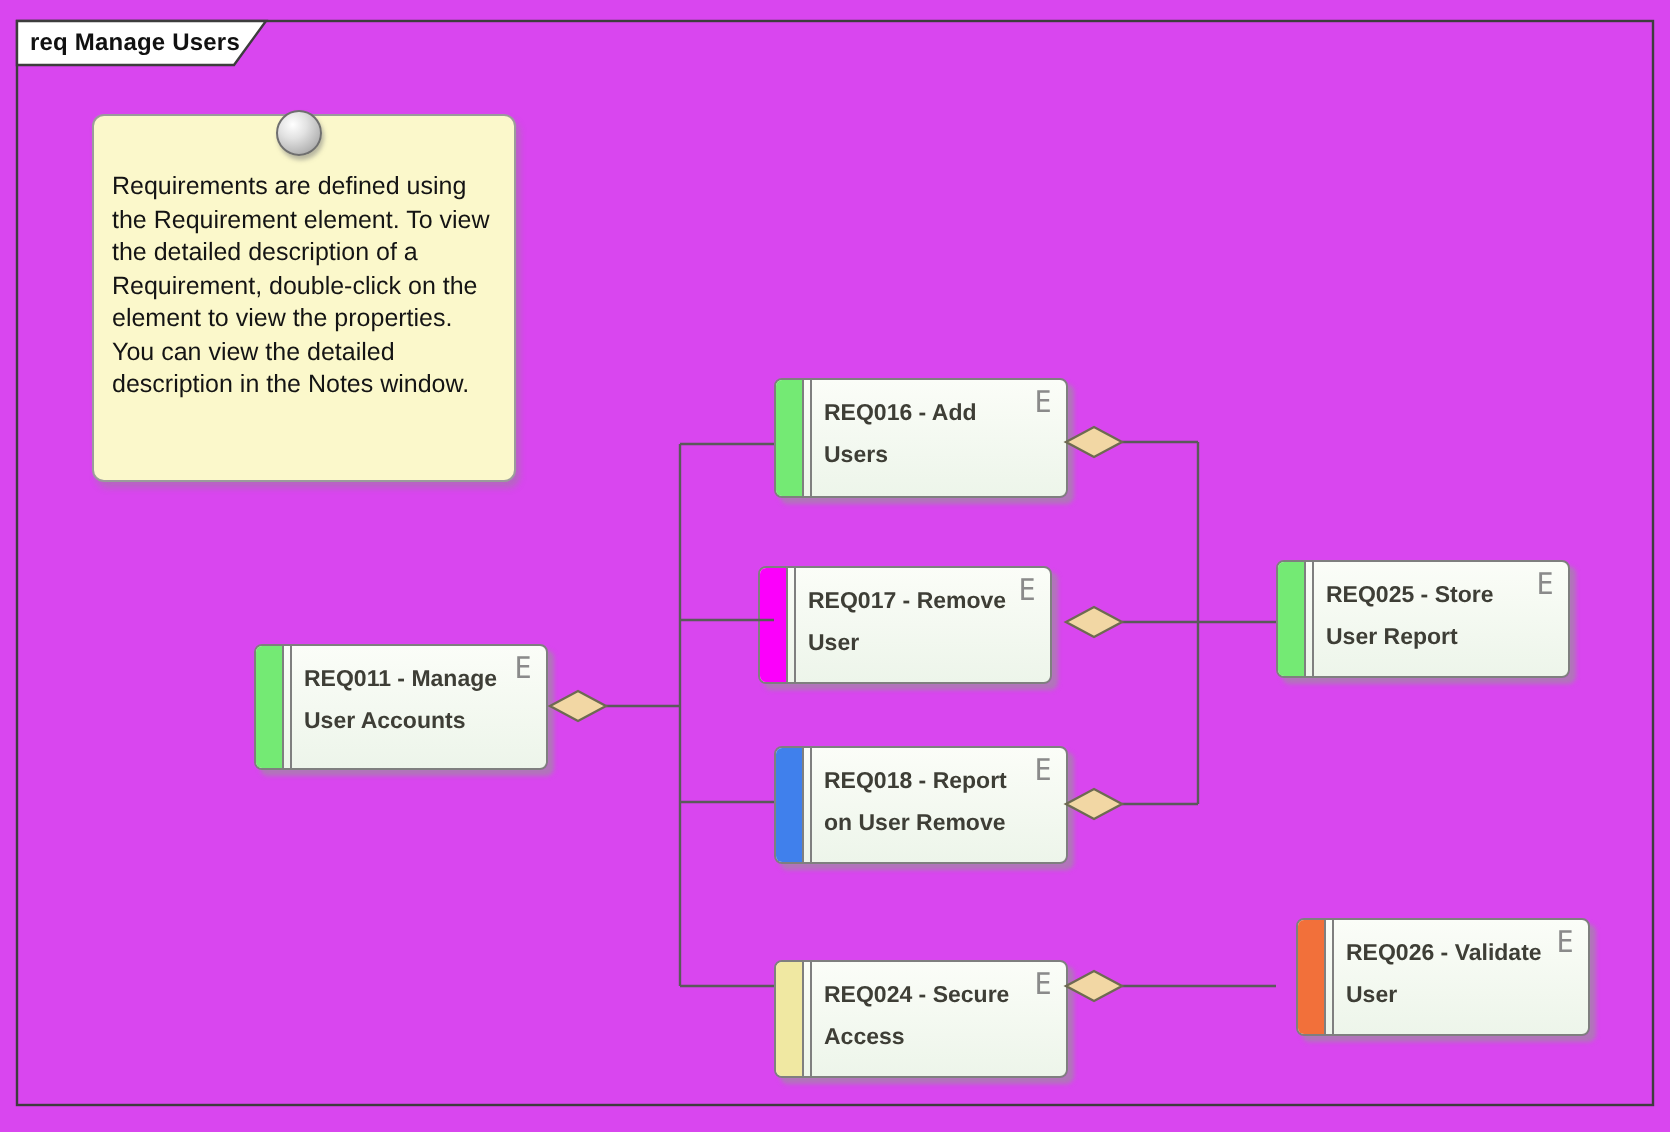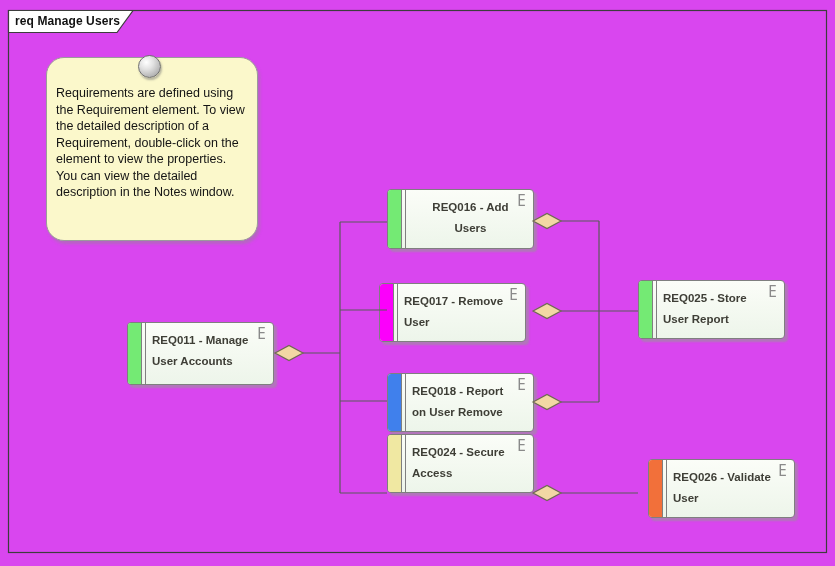--- a/index.html
+++ b/index.html
@@ -9,21 +9,21 @@
   }
   svg.layer{position:absolute;left:0;top:0;pointer-events:none;}
   .frame-layer{z-index:0;}
   .connector-layer{z-index:6;}
   .tab-label{
     position:absolute;left:15px;top:14px;z-index:2;
     font-size:12px;font-weight:bold;color:#111111;letter-spacing:0.1px;
   }
   .note{
     position:absolute;left:46px;top:57px;width:212px;height:184px;z-index:2;
-    background:#fbf8cb;border:1px solid #9b9b9b;border-radius:18px;
+    background:#fbf8cb;border:1px solid #9b9b9b;border-radius:6px;
     box-shadow:2px 3px 3px rgba(140,140,140,0.45);
     box-sizing:border-box;
   }
   .note-text{
     padding:27px 9px 0 9px;font-size:12.5px;line-height:16.5px;color:#141414;
   }
   .note-pin{
     position:absolute;left:91px;top:-3px;width:21px;height:21px;border-radius:50%;
     background:radial-gradient(circle at 35% 30%, #ffffff 0%, #e2e2e2 35%, #b9b9b9 70%, #8f8f8f 100%);
     border:1px solid #6f6f6f;box-shadow:1px 2px 2px rgba(120,120,120,0.5);
@@ -72,21 +72,21 @@
   <div class="req" style="left:127px;top:322px;height:61px;">
     <div class="bar" style="background: rgb(116, 234, 116);"></div>
     <div class="sep"></div>
     <div class="title">
       <span>REQ011 - Manage</span>
         <span>User Accounts</span>
     </div>
     <div class="badge">E</div>
   </div>
 
-  <div class="req" style="left:387px;top:189px;height:58px;text-align:center;">
+  <div class="req" style="left:387px;top:189px;height:58px;">
     <div class="bar" style="background: rgb(116, 234, 116);"></div>
     <div class="sep"></div>
     <div class="title">
       <span>REQ016 - Add</span>
         <span>Users</span>
     </div>
     <div class="badge">E</div>
   </div>
 
   <div class="req" style="left:379px;top:283px;height:57px;">
@@ -102,21 +102,21 @@
   <div class="req" style="left:387px;top:373px;height:57px;">
     <div class="bar" style="background: rgb(64, 128, 236);"></div>
     <div class="sep"></div>
     <div class="title">
       <span>REQ018 - Report</span>
         <span>on User Remove</span>
     </div>
     <div class="badge">E</div>
   </div>
 
-  <div class="req" style="left:387px;top:434px;height:57px;">
+  <div class="req" style="left:387px;top:480px;height:57px;">
     <div class="bar" style="background: rgb(240, 232, 162);"></div>
     <div class="sep"></div>
     <div class="title">
       <span>REQ024 - Secure</span>
         <span>Access</span>
     </div>
     <div class="badge">E</div>
   </div>
 
   <div class="req" style="left:638px;top:280px;height:57px;">

